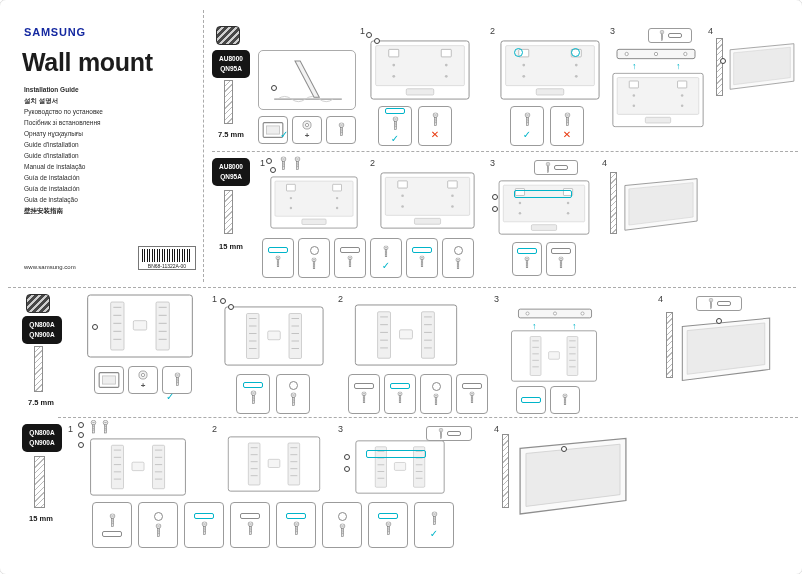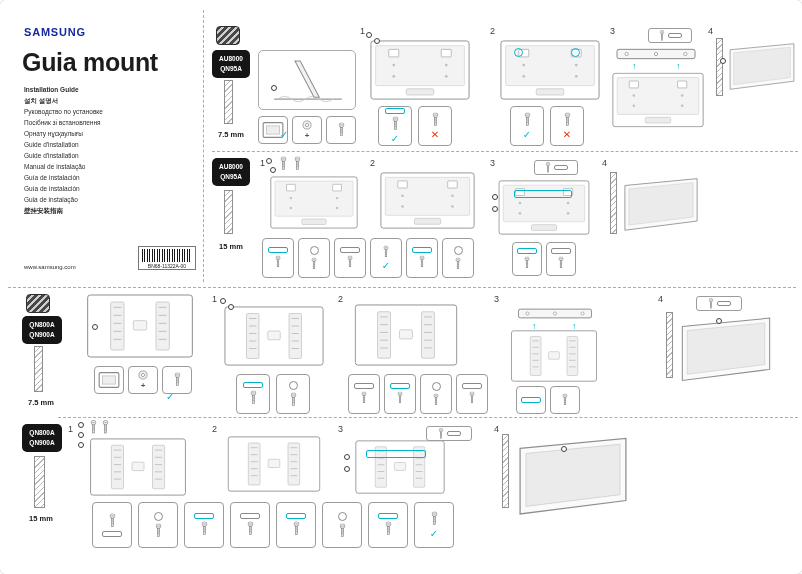--- a/index.html
+++ b/index.html
@@ -114,21 +114,21 @@
       <rect x="6" y="6" width="16" height="10" fill="#eee" stroke="#c2c2c2"></rect>
     </symbol>
   </defs>
 </svg>
 
 <div class="page">
 
   <div class="abs" style="left:24px;top:22px">
     <span class="logo">SAMSUNG</span>
   </div>
-  <div class="abs title" style="left:22px;top:48px">Guia mount</div>
+  <div class="abs title" style="left:22px;top:48px">Wall mount</div>
   <ul class="abs langs" style="left:24px;top:84px">
     <li class="b">Installation Guide</li>
     <li class="b">설치 설명서</li>
     <li>Руководство по установке</li>
     <li>Посібник зі встановлення</li>
     <li>Орнату нұсқаулығы</li>
     <li>Guide d'installation</li>
     <li>Guide d'installation</li>
     <li>Manual de instalação</li>
     <li>Guía de instalación</li>

